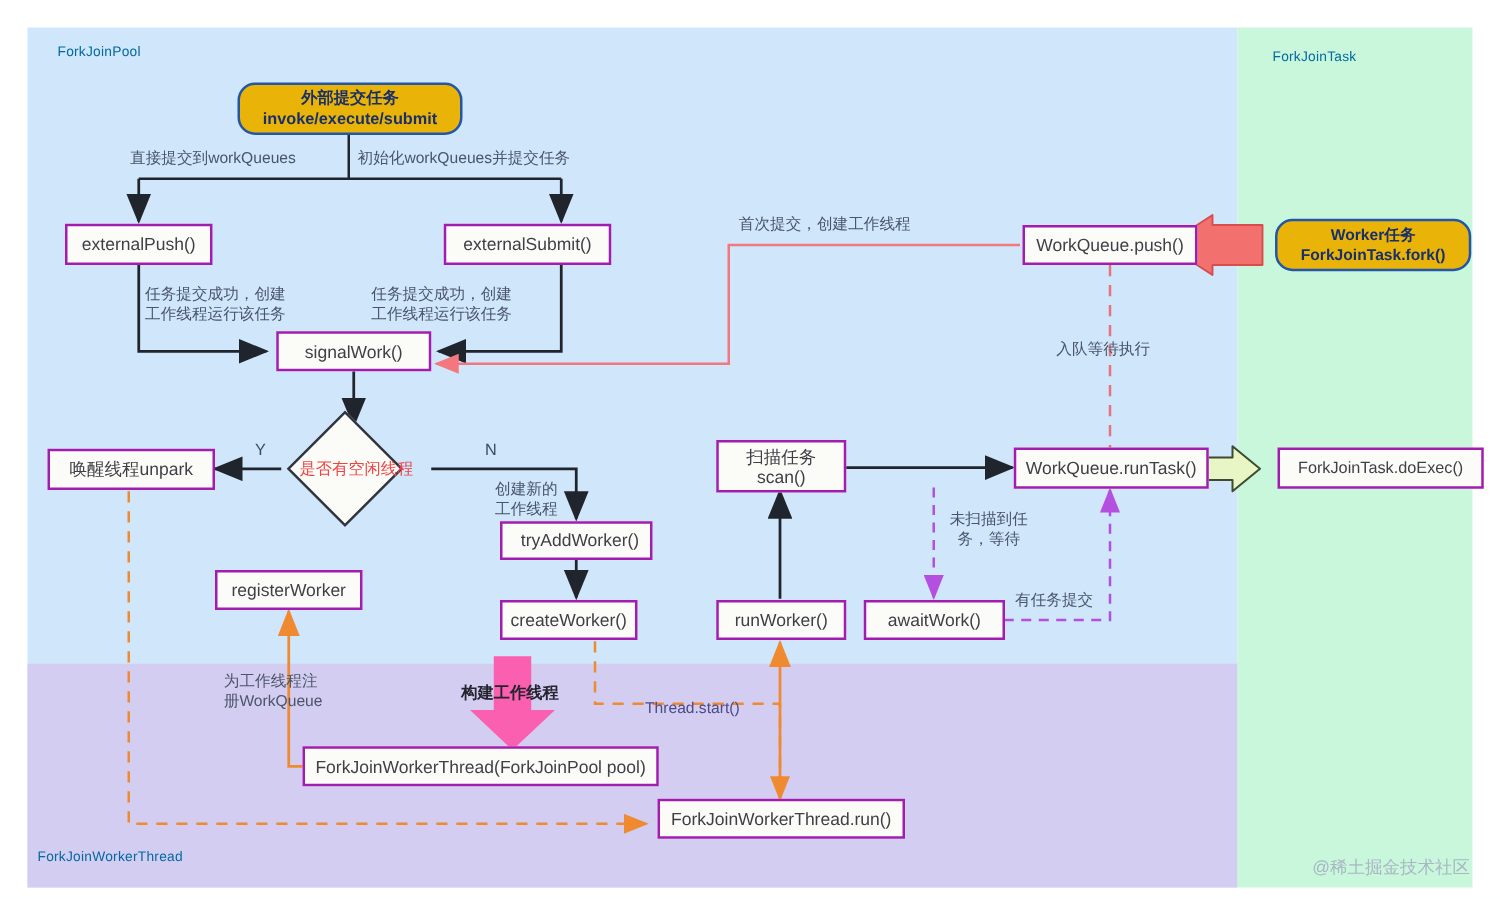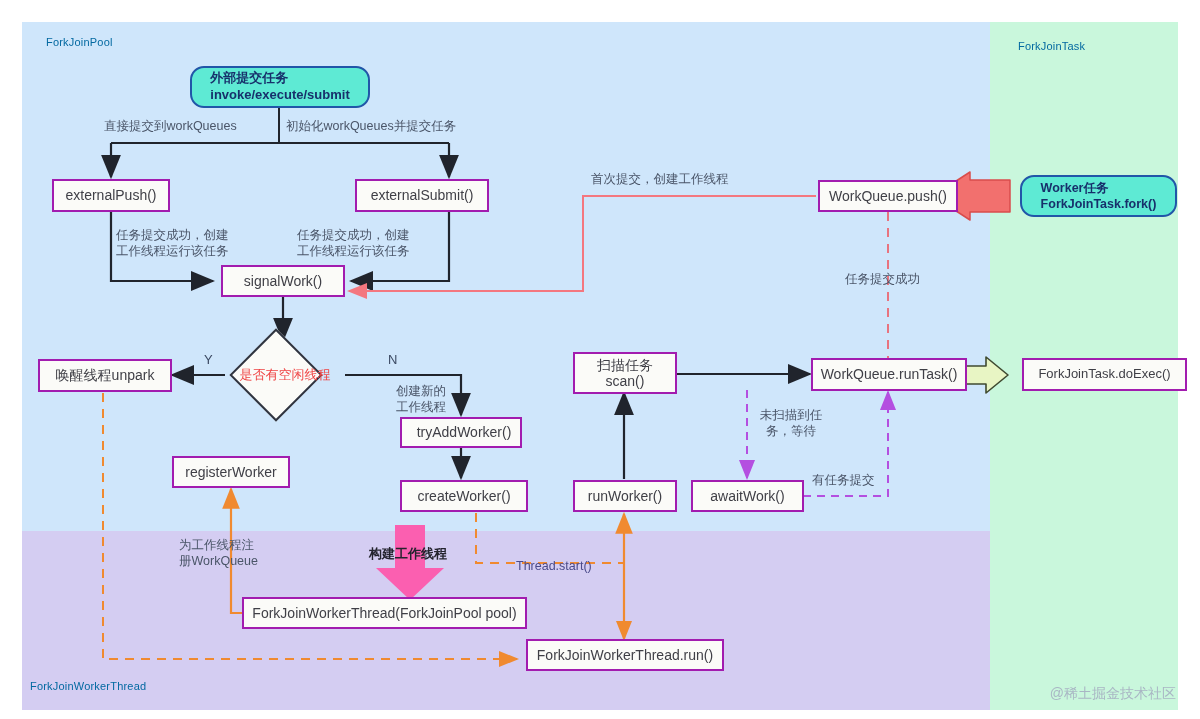--- a/index.html
+++ b/index.html
@@ -22,23 +22,23 @@
   
   .node{
     position:absolute;box-sizing:border-box;
     background:#fbfbf8;border:2px solid #a21caf;
     display:flex;align-items:center;justify-content:center;
     font-size:14px;color:#3f3f46;text-align:center;line-height:1.15;
     padding:2px 6px;white-space:pre-line;
   }
   .pill{
     position:absolute;box-sizing:border-box;
-    background:#5eead4;border:2px solid #2156a8;border-radius:14px;
+    background:#eab308;border:2px solid #2156a8;border-radius:14px;
     display:flex;align-items:center;justify-content:center;
-    font-size:13px;font-weight:bold;color:#17306b;text-align:left;line-height:1.3;
+    font-size:13px;font-weight:bold;color:#17306b;text-align:center;line-height:1.3;
     white-space:pre-line;
   }
   .diamond{
     position:absolute;background:#fbfbf8;border:2px solid #2f3440;
     transform:rotate(45deg);box-sizing:border-box;
   }
   .diamond-label{
     position:absolute;display:flex;align-items:center;justify-content:center;
     font-size:13px;color:#ef4444;
   }
@@ -145,21 +145,21 @@
 
   <div class="node" style="left:38px;top:359px;width:134px;height:33px;">唤醒线程unpark</div>
 
   <div class="diamond" style="left:243px;top:342px;width:66px;height:66px;"></div>
   <div class="diamond-label" style="left:225px;top:362px;width:120px;height:26px;">是否有空闲线程</div>
 
   <div class="node" style="left:400px;top:417px;width:122px;height:31px;padding-left:12px;">tryAddWorker()</div>
 
   <div class="node" style="left:172px;top:456px;width:118px;height:32px;">registerWorker</div>
 
-  <div class="node" style="left:400px;top:480px;width:128px;height:32px;">createWorker()</div>
+  <div class="node" style="left:400px;top:480px;width:110px;height:32px;">createWorker()</div>
 
   <div class="node" style="left:573px;top:352px;width:104px;height:42px;">扫描任务
 scan()</div>
 
   <div class="node" style="left:573px;top:480px;width:104px;height:32px;">runWorker()</div>
 
   <div class="node" style="left:691px;top:480px;width:113px;height:32px;">awaitWork()</div>
 
   <div class="node" style="left:811px;top:358px;width:156px;height:33px;">WorkQueue.runTask()</div>
 
@@ -174,21 +174,21 @@
   <div class="lbl" style="left:286px;top:119px;">初始化workQueues并提交任务</div>
 
   <div class="lbl" style="left:116px;top:228px;">任务提交成功，创建
 工作线程运行该任务</div>
 
   <div class="lbl" style="left:297px;top:228px;">任务提交成功，创建
 工作线程运行该任务</div>
 
   <div class="lbl" style="left:591px;top:172px;">首次提交，创建工作线程</div>
 
-  <div class="lbl" style="left:845px;top:272px;">任务提交成功</div>
+  <div class="lbl" style="left:845px;top:272px;">入队等待执行</div>
 
   <div class="yn" style="left:204px;top:352px;">Y</div>
   <div class="yn" style="left:388px;top:352px;">N</div>
 
   <div class="lbl ctr" style="left:384px;top:384px;width:74px;">创建新的
 工作线程</div>
 
   <div class="lbl ctr" style="left:752px;top:408px;width:78px;">未扫描到任
 务，等待</div>
 

